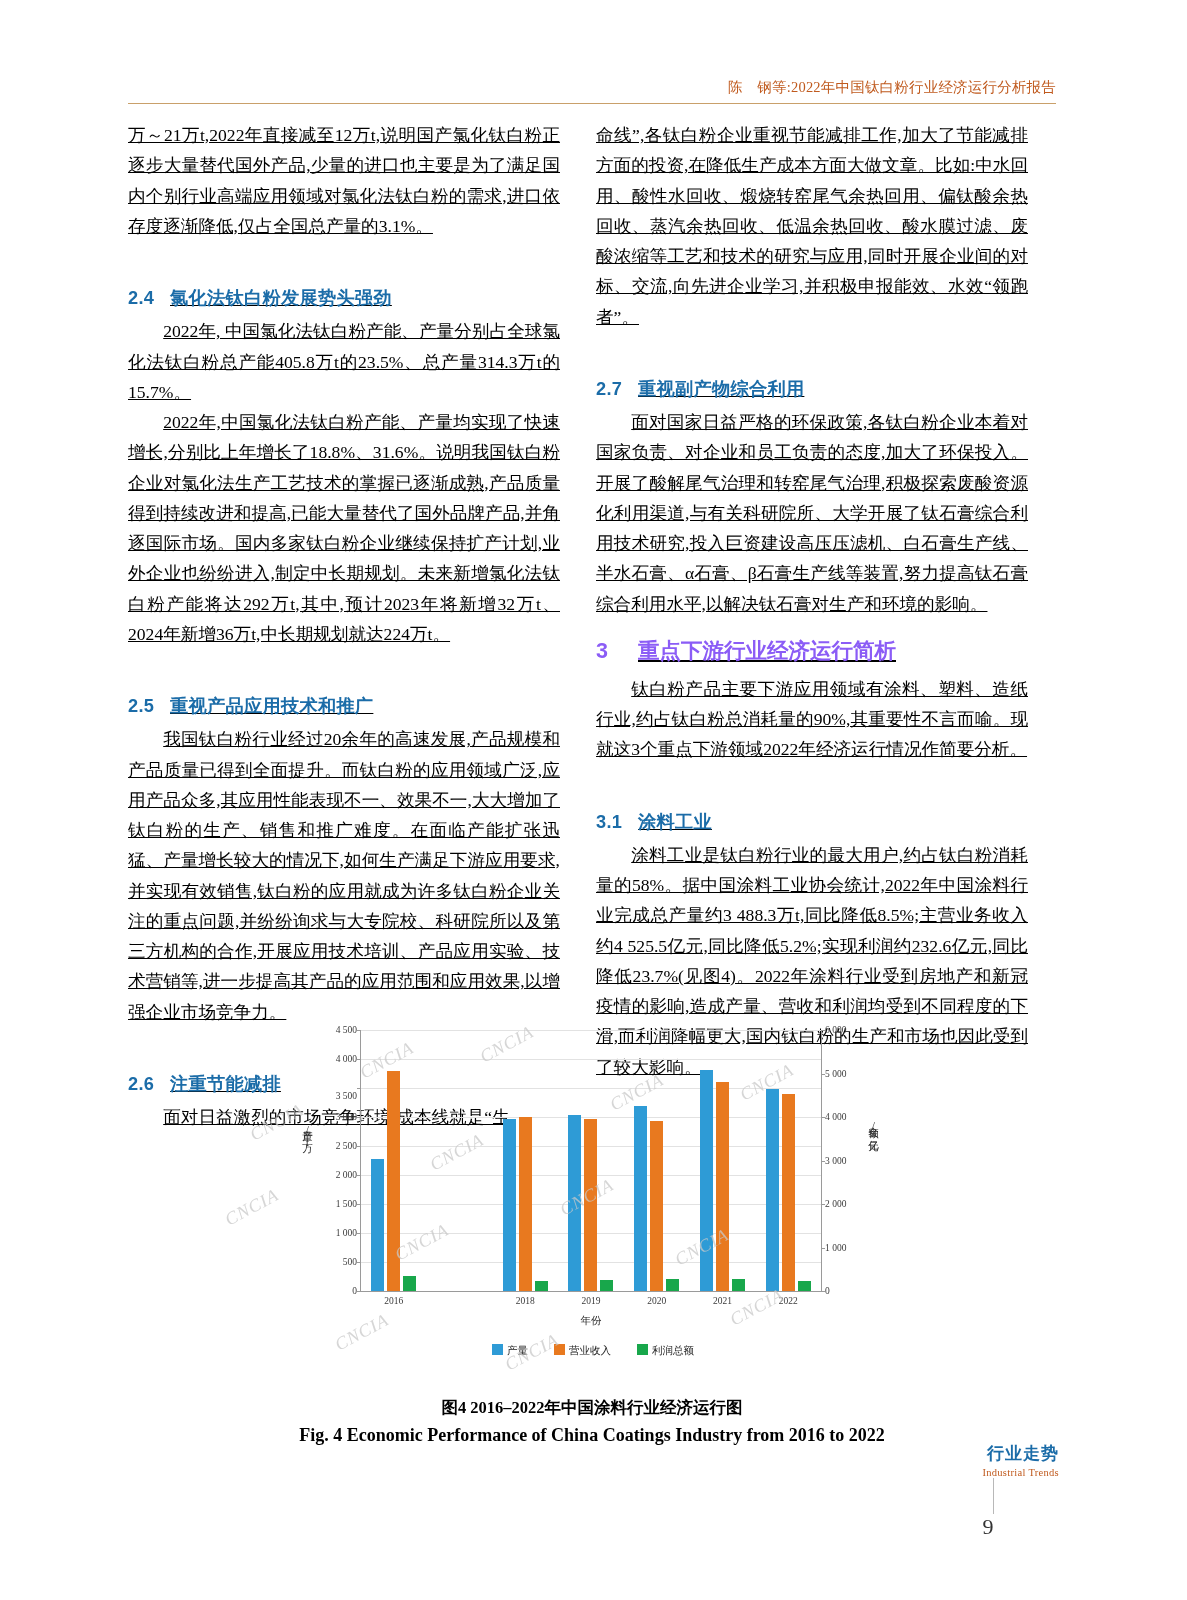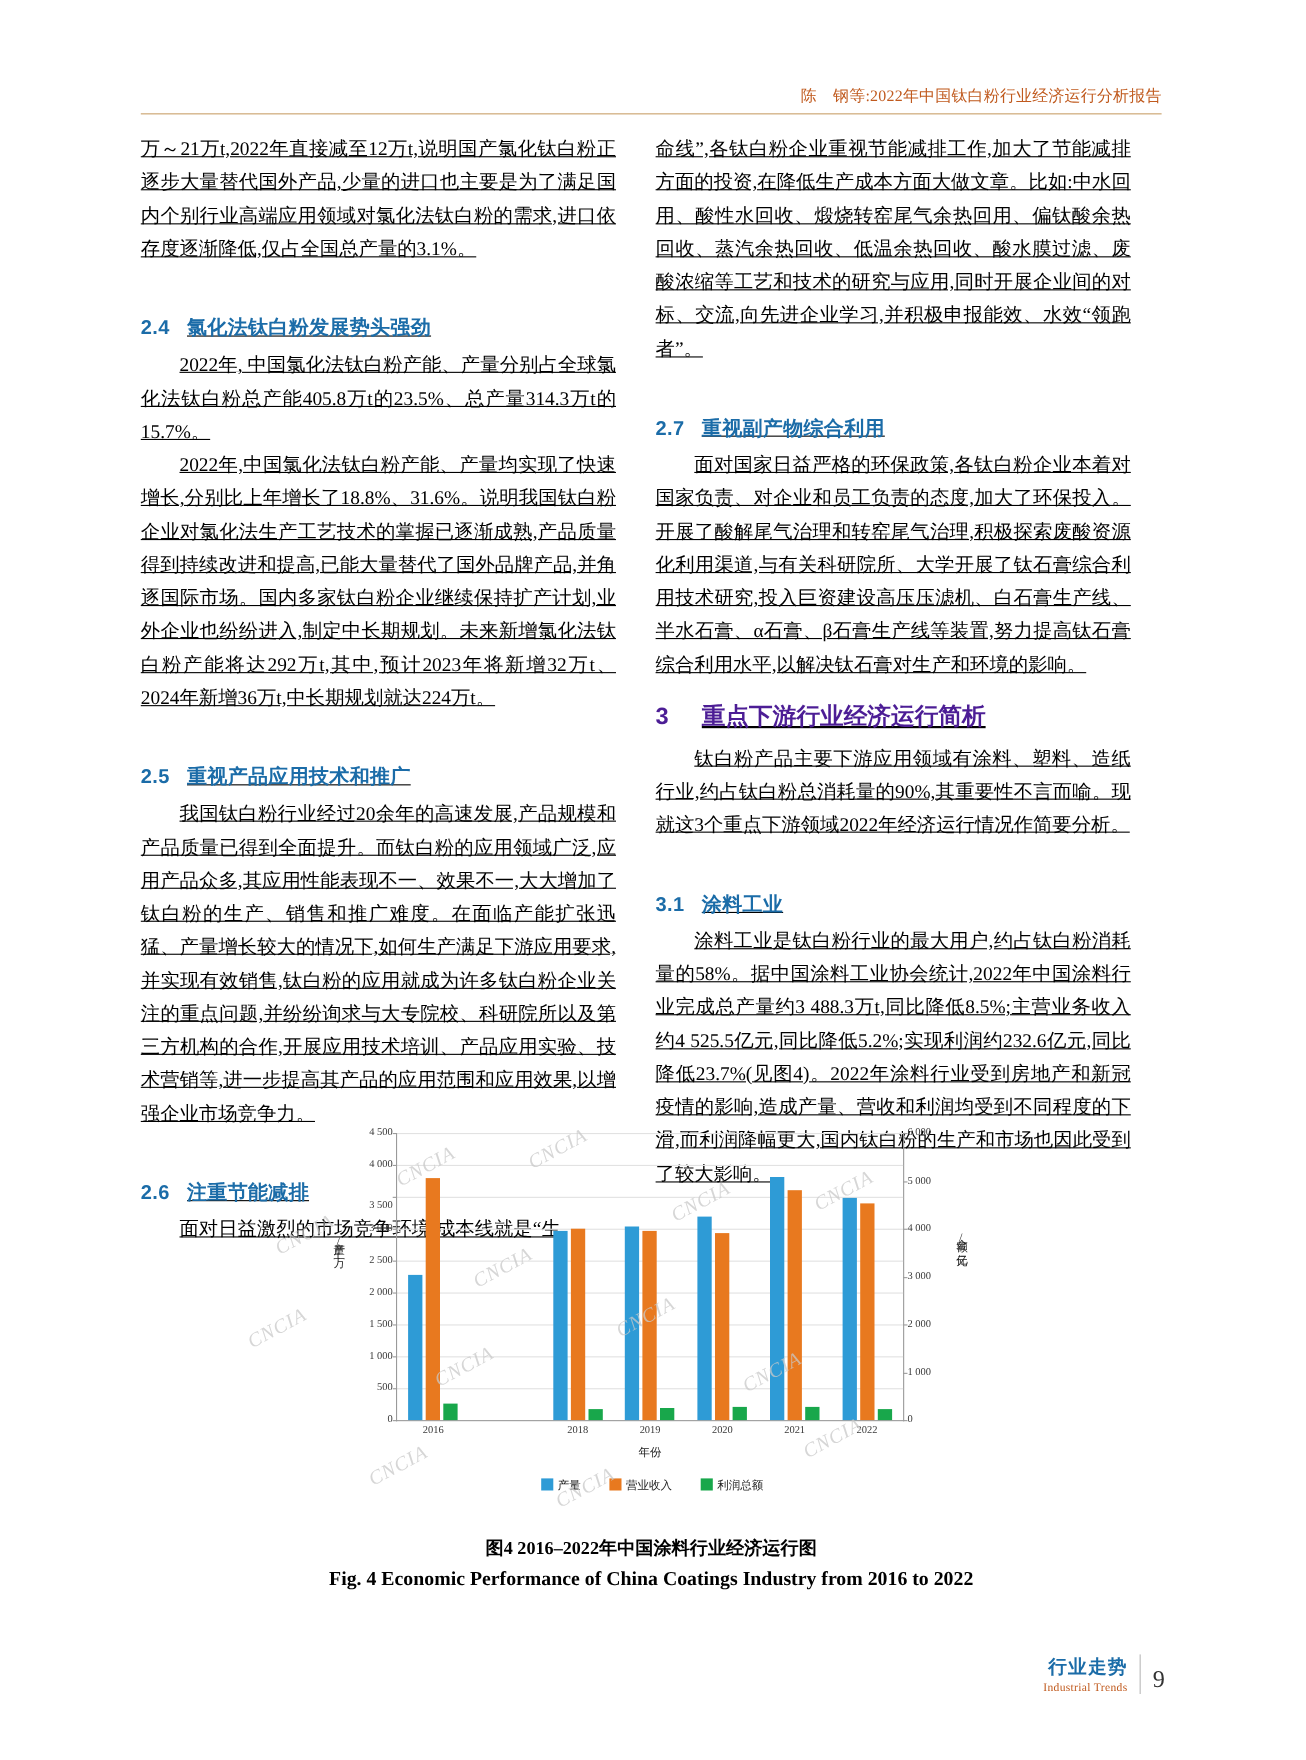--- a/index.html
+++ b/index.html
@@ -73,21 +73,21 @@
   }
   h3.sec .num {
     display: inline-block;
     min-width: 42px;
     margin-top: 38px;
   }
   h2.sec-big {
     margin: 14px 0 4px 0;
     font-size: 21.5px;
     font-weight: bold;
-    color: #4c1d95;
+    color: #8b5cf6;
     font-family: "Liberation Sans", sans-serif;
   }
   h2.sec-big .num {
     display: inline-block;
     min-width: 42px;
   }
 
   
   .figure {
     position: absolute;
@@ -245,22 +245,23 @@
 
   
   .footer {
     position: absolute;
     right: 128px;
     bottom: 60px;
     text-align: right;
   }
   .footer-inner {
     display: flex;
-    align-items: flex-end;
+    align-items: flex-start;
     justify-content: flex-end;
+    flex-direction: column;
   }
   .footer-cn {
     font-size: 17px;
     font-weight: bold;
     color: #1b6ca8;
     font-family: "Liberation Sans", sans-serif;
     letter-spacing: 1px;
   }
   .footer-en {
     font-size: 10.5px;

